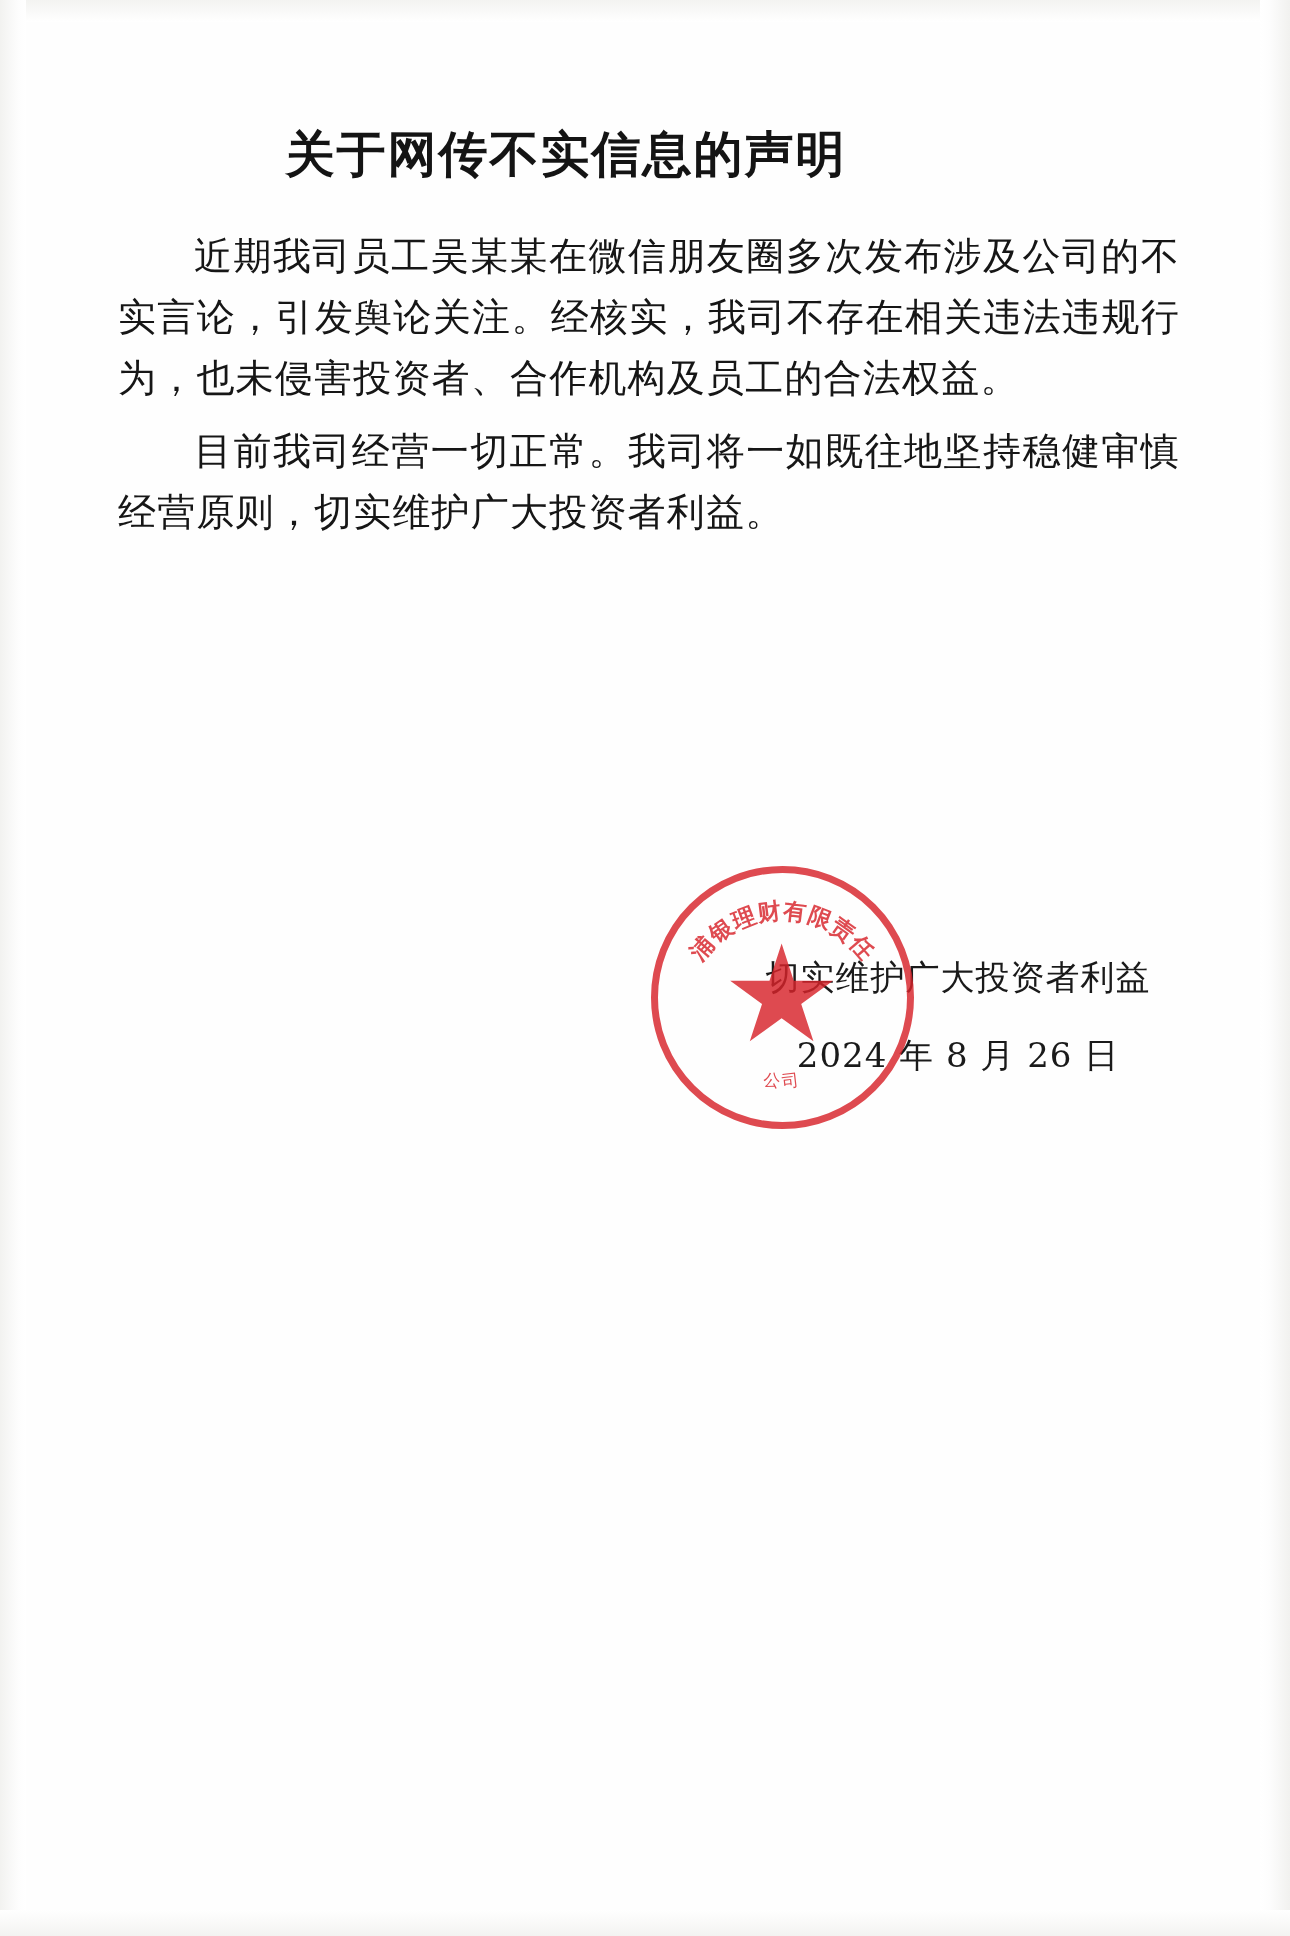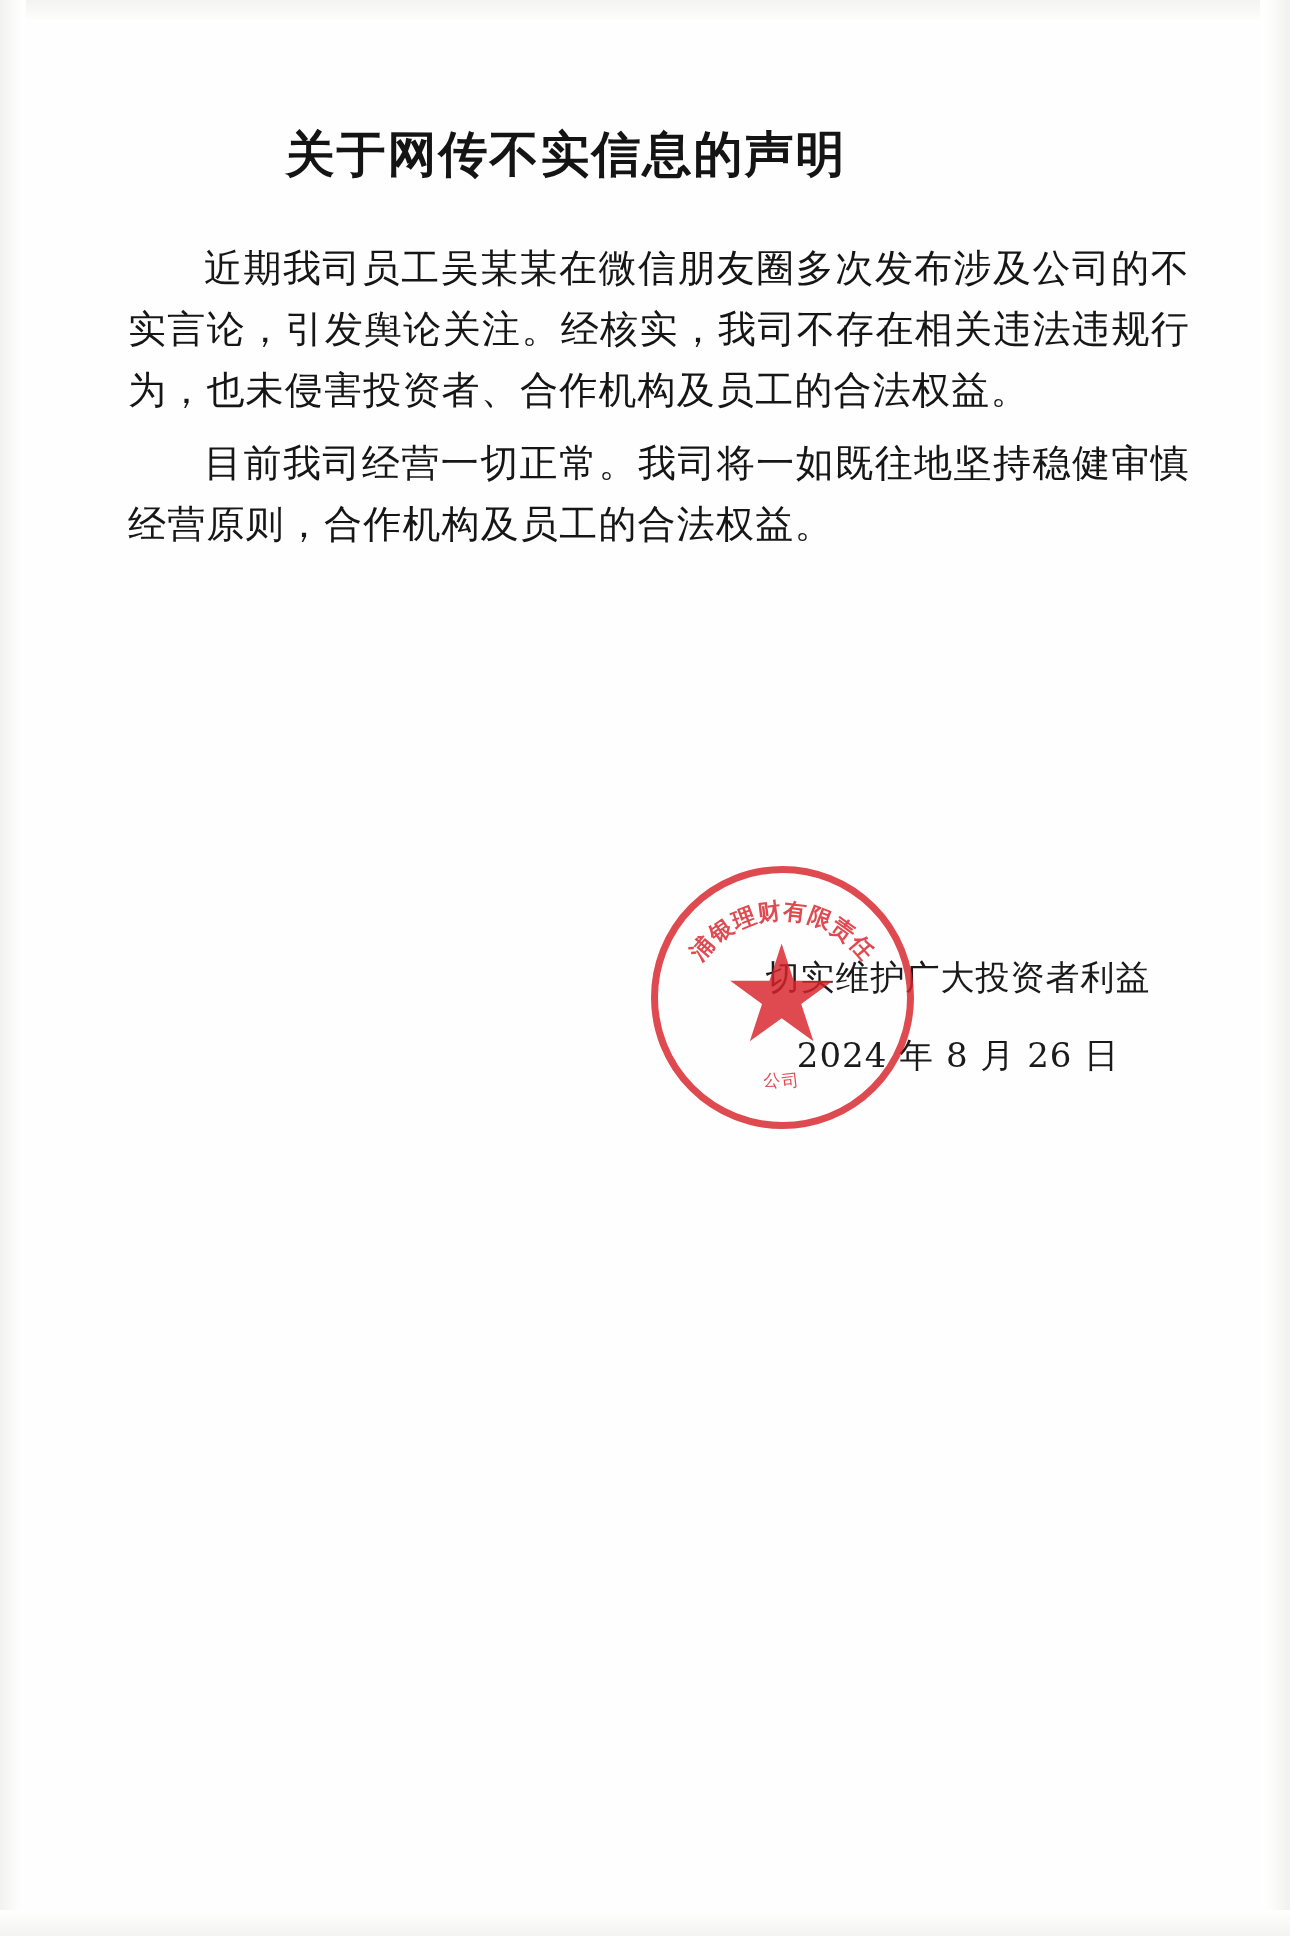--- a/index.html
+++ b/index.html
@@ -58,24 +58,23 @@
     text-align: center;
     font-size: 49px;
     font-weight: bold;
     letter-spacing: 2px;
     color: #141414;
     font-family: Liberation Sans, sans-serif;
   }
 
   .body-text {
     position: absolute;
-    top: 238px;
+    top: 226px;
     left: 118px;
     width: 1062px;
-    margin-left: 10px;
   }
 
   .para {
     font-size: 38px;
     line-height: 61px;
     text-align: justify;
     text-justify: inter-ideograph;
     text-indent: 76px;
     margin: 0 0 12px 0;
     color: #161616;
@@ -138,21 +137,21 @@
 
   <div class="paper-edge-top"></div>
   <div class="paper-edge-left"></div>
   <div class="paper-edge-right"></div>
   <div class="paper-edge-bottom"></div>
 
   <div class="doc-title">关于网传不实信息的声明</div>
 
   <div class="body-text">
     <p class="para">近期我司员工吴某某在微信朋友圈多次发布涉及公司的不实言论，引发舆论关注。经核实，我司不存在相关违法违规行为，也未侵害投资者、合作机构及员工的合法权益。</p>
-    <p class="para">目前我司经营一切正常。我司将一如既往地坚持稳健审慎经营原则，合作机构及员工的合法权益。</p>
+    <p class="para">目前我司经营一切正常。我司将一如既往地坚持稳健审慎经营原则，切实维护广大投资者利益。</p>
   </div>
 
   <div class="signature-block">
     <div class="sign-company">切实维护广大投资者利益</div>
     <div class="sign-date">2024 年 8 月 26 日</div>
   </div>
 
   <div class="seal">
     <svg width="275" height="275" viewBox="0 0 275 275" xmlns="http://www.w3.org/2000/svg">
       <defs>

